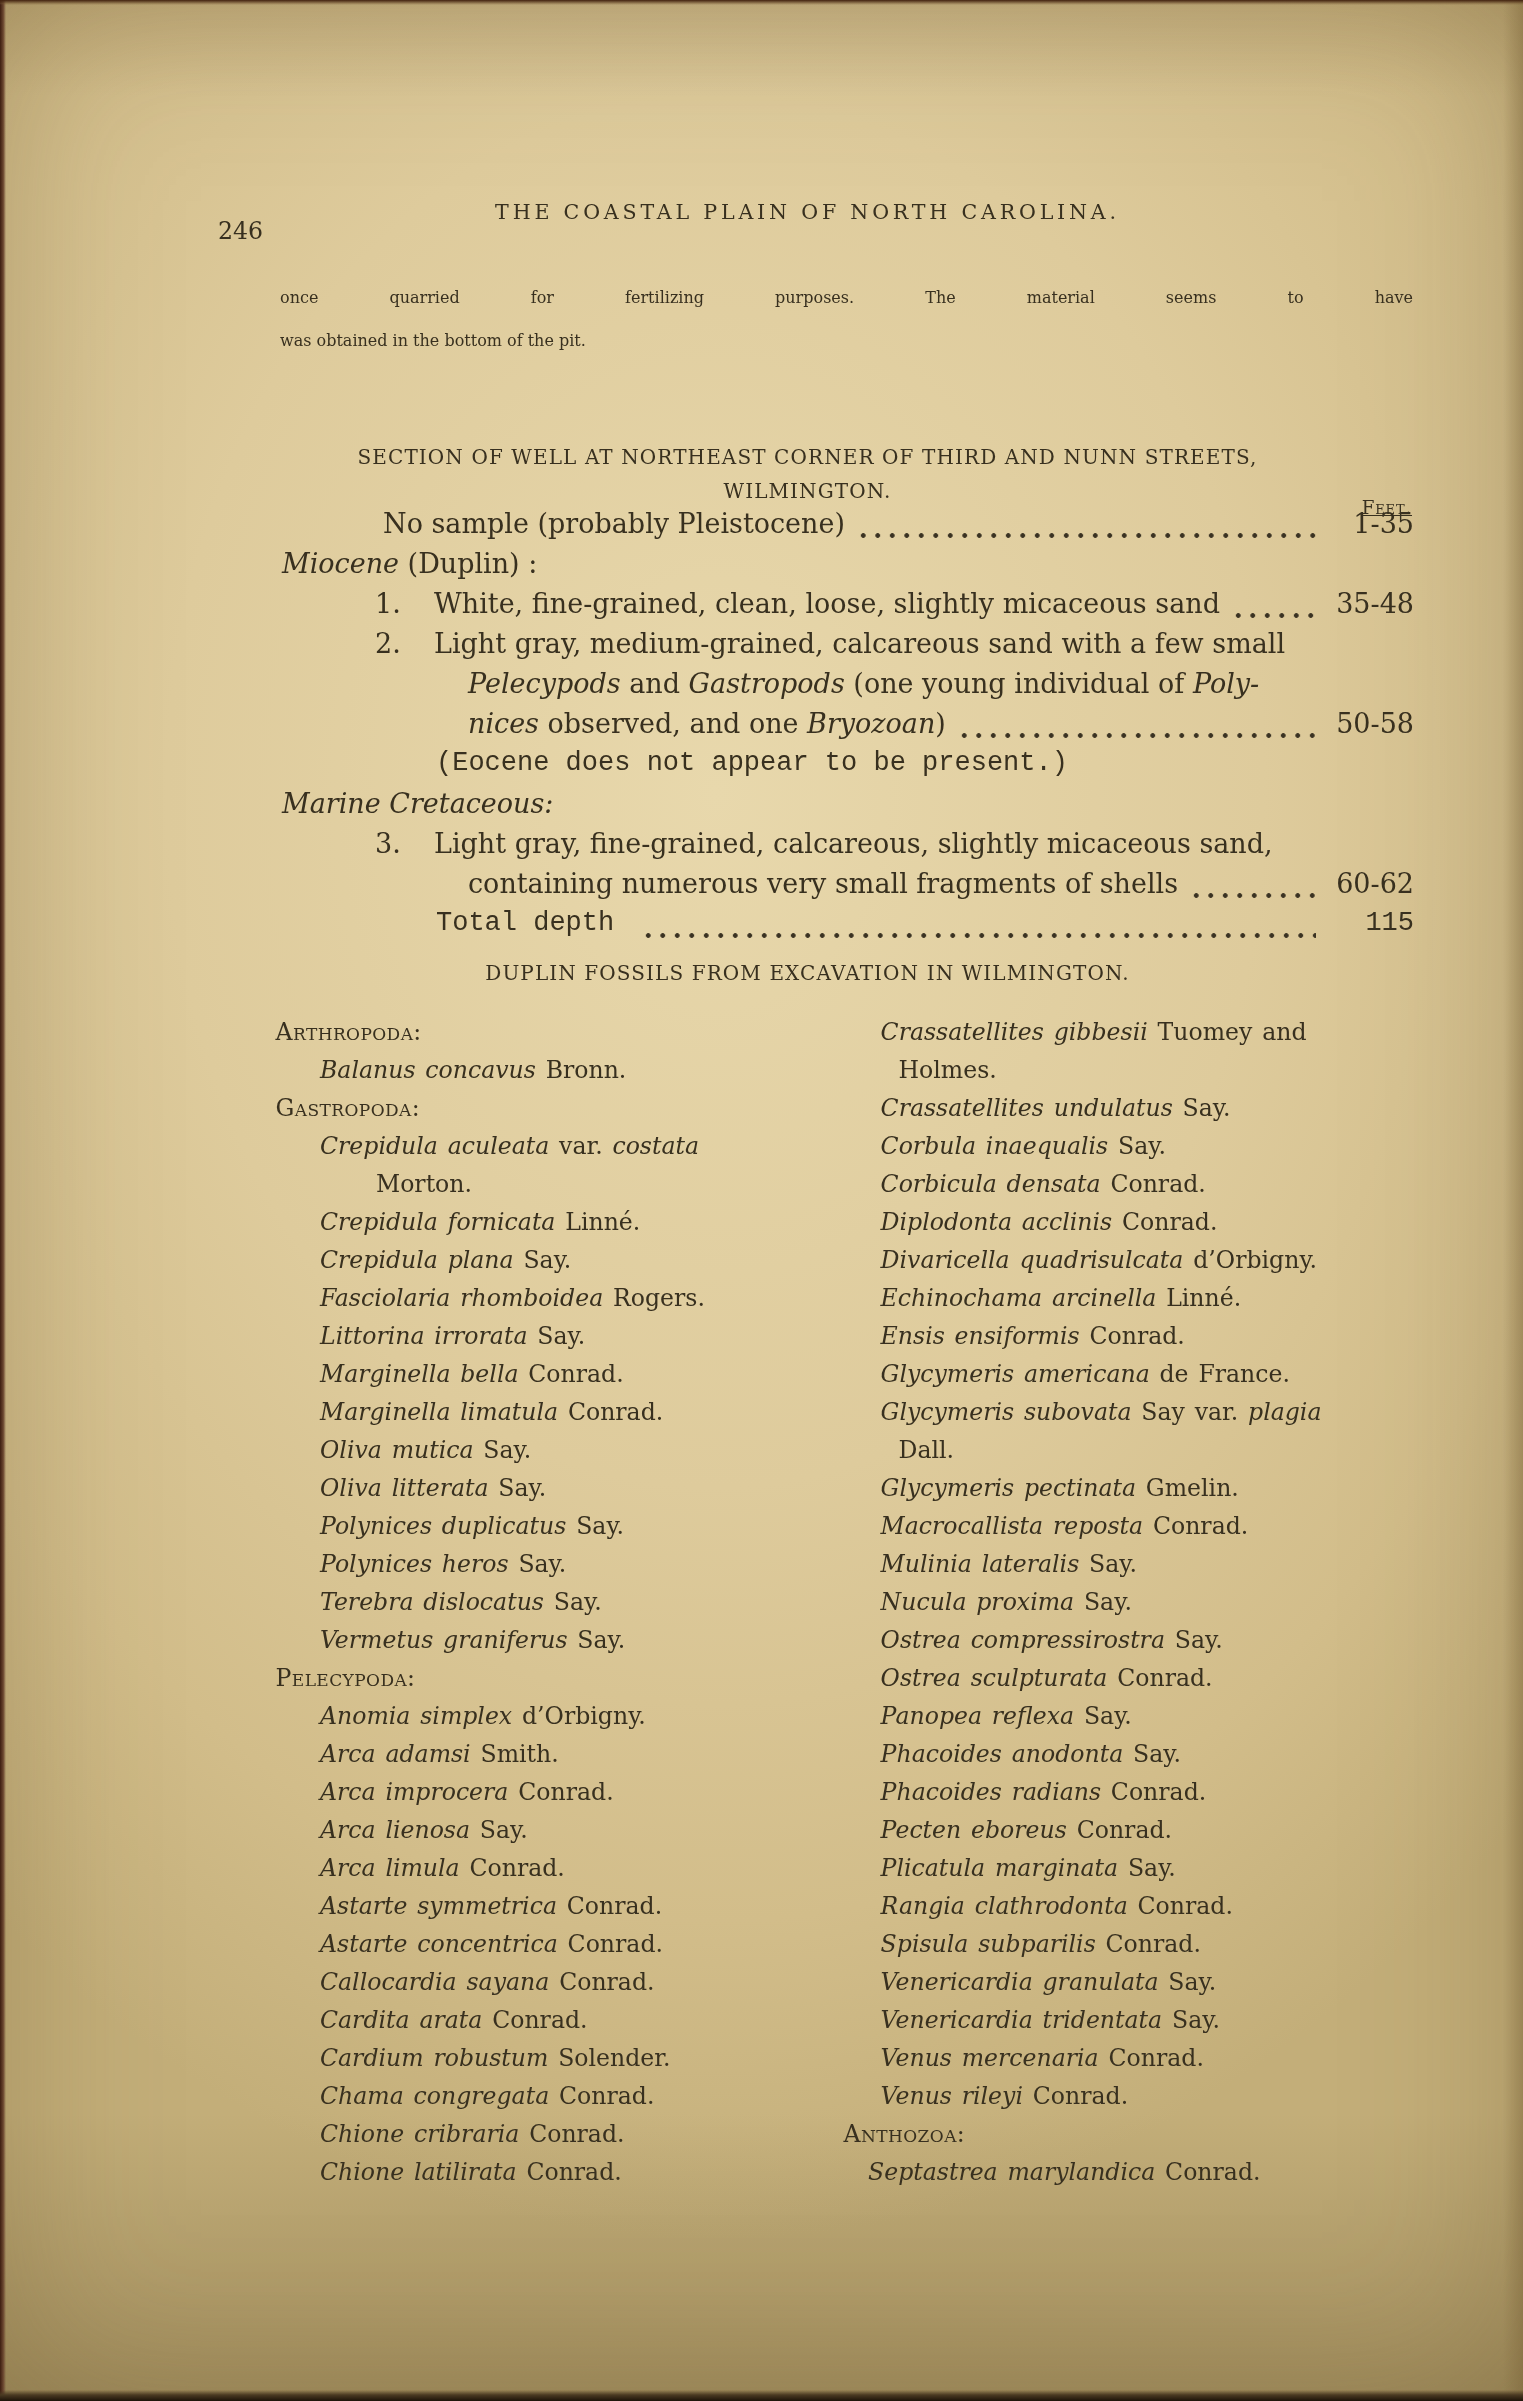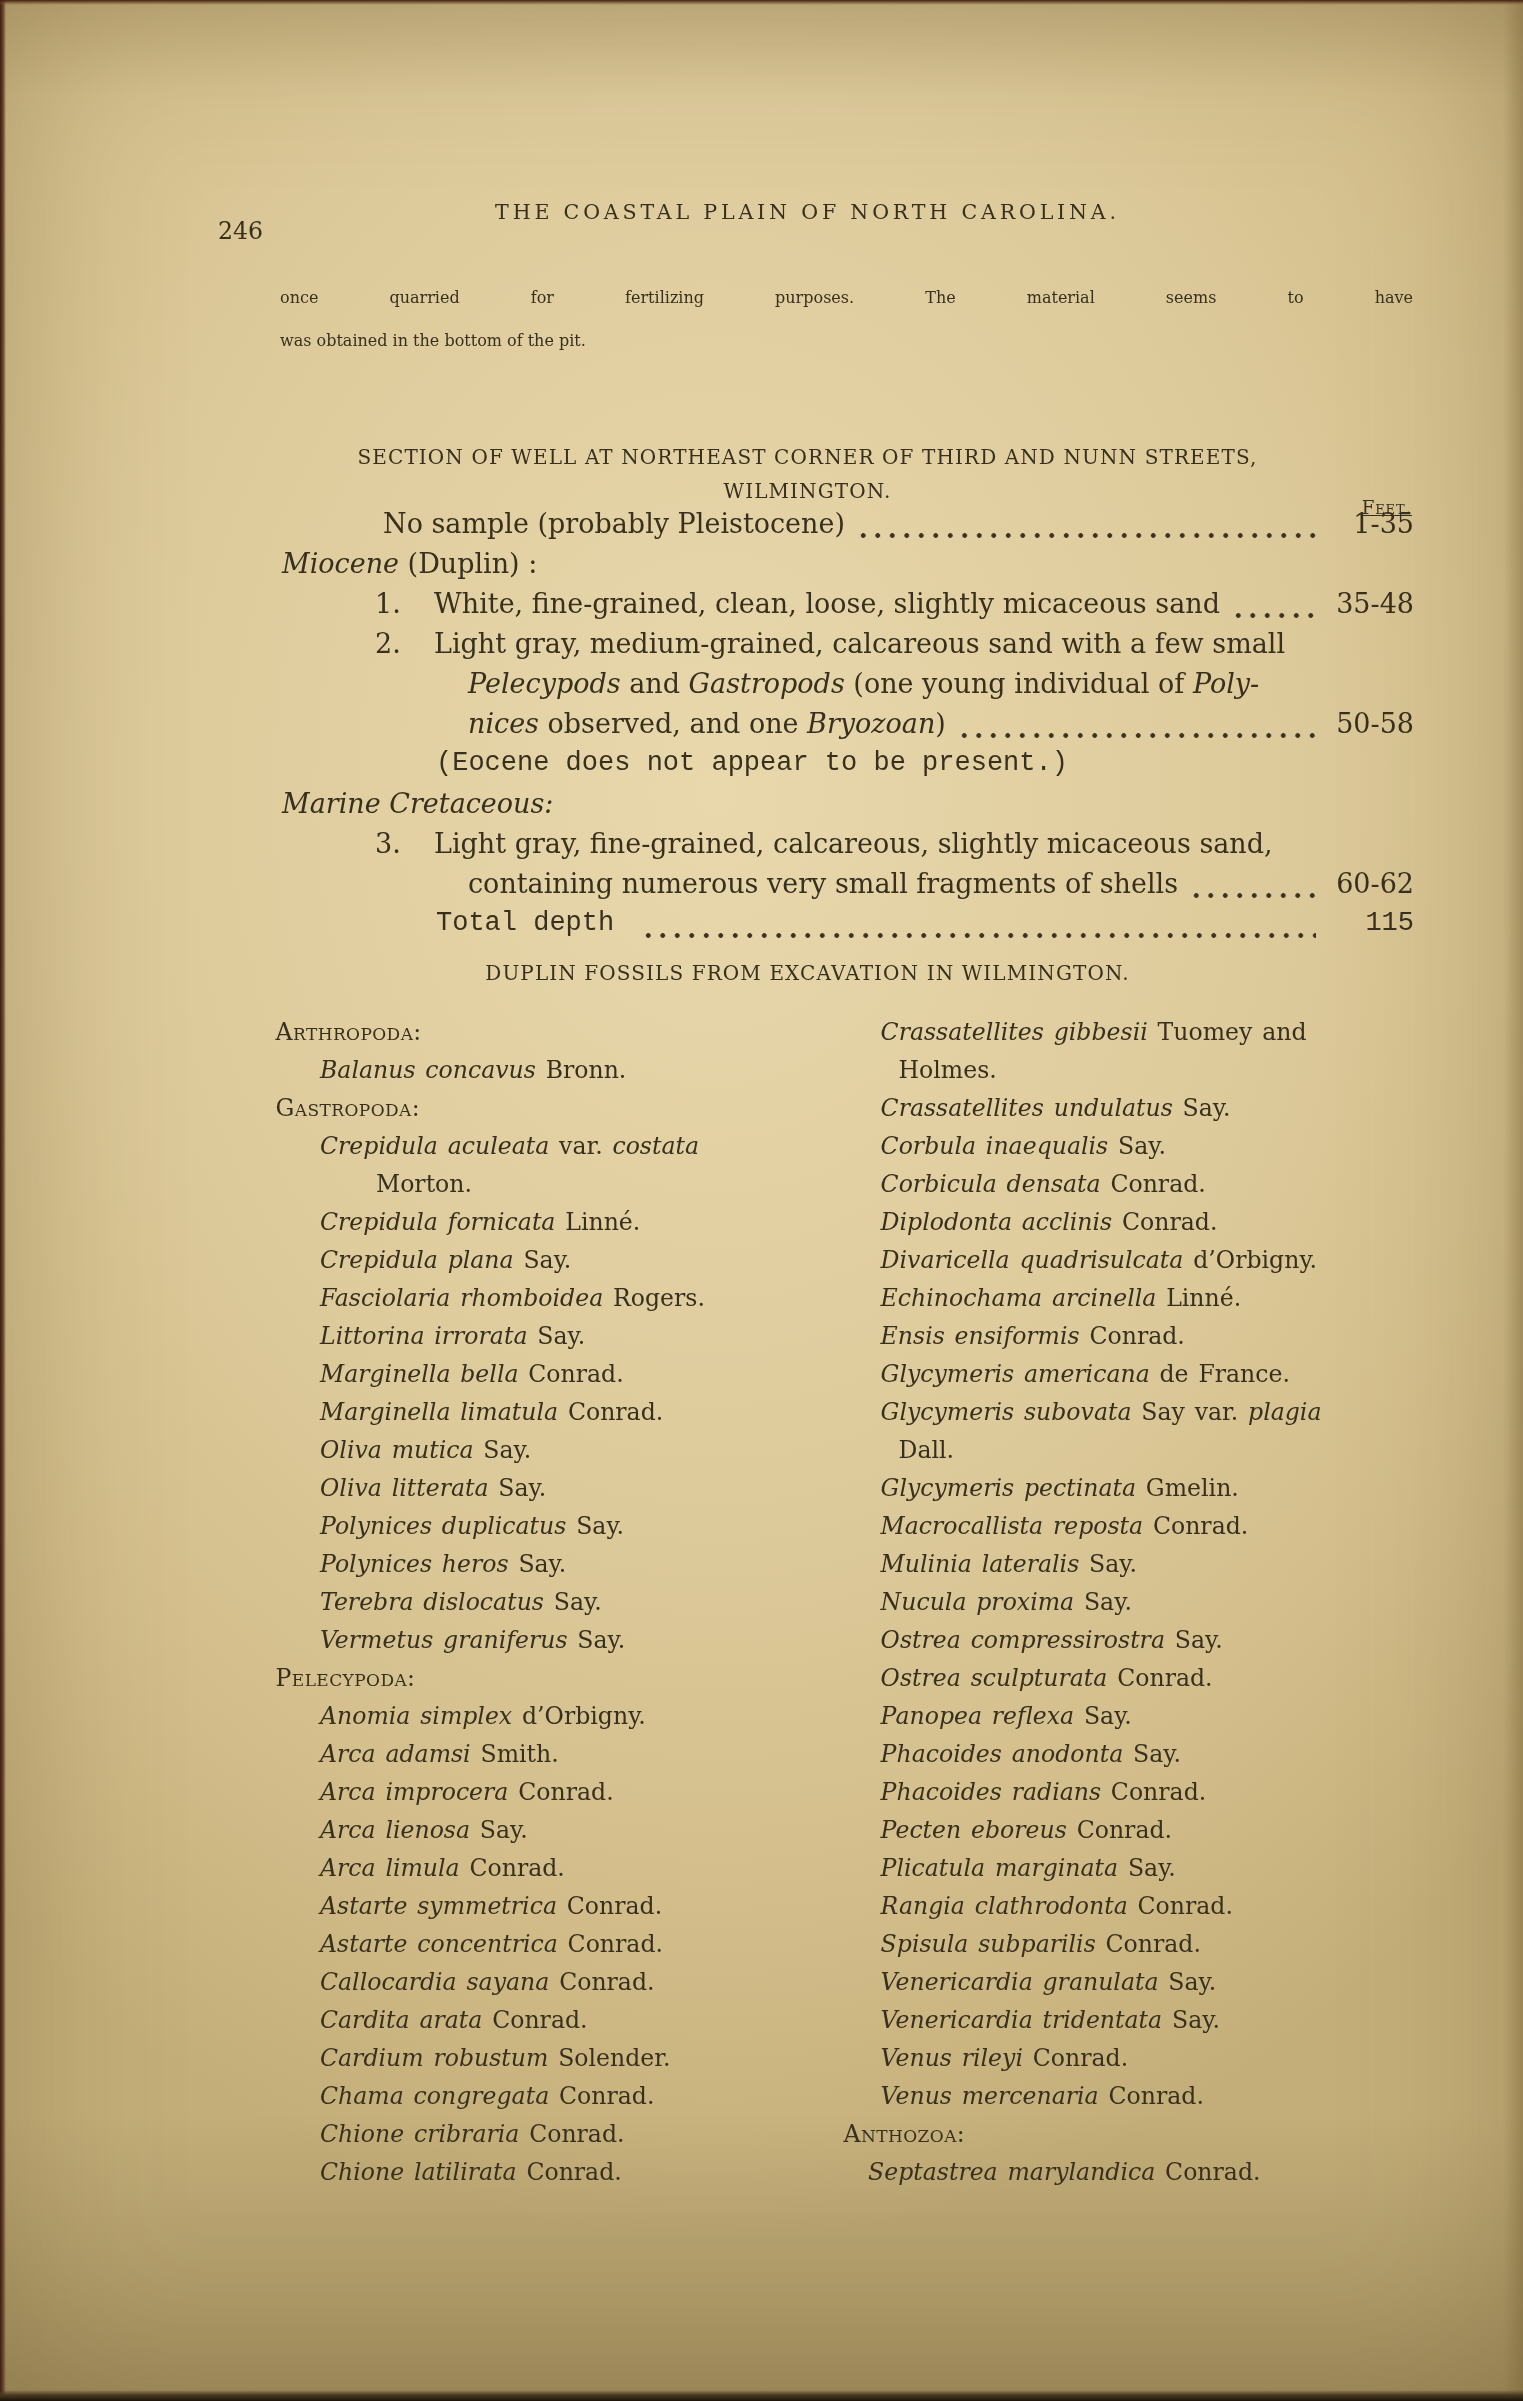--- a/index.html
+++ b/index.html
@@ -160,19 +160,19 @@
       <div class="fline species"><span class="it">Ostrea sculpturata</span><span> Conrad.</span></div>
       <div class="fline species"><span class="it">Panopea reflexa</span><span> Say.</span></div>
       <div class="fline species"><span class="it">Phacoides anodonta</span><span> Say.</span></div>
       <div class="fline species"><span class="it">Phacoides radians</span><span> Conrad.</span></div>
       <div class="fline species"><span class="it">Pecten eboreus</span><span> Conrad.</span></div>
       <div class="fline species"><span class="it">Plicatula marginata</span><span> Say.</span></div>
       <div class="fline species"><span class="it">Rangia clathrodonta</span><span> Conrad.</span></div>
       <div class="fline species"><span class="it">Spisula subparilis</span><span> Conrad.</span></div>
       <div class="fline species"><span class="it">Venericardia granulata</span><span> Say.</span></div>
       <div class="fline species"><span class="it">Venericardia tridentata</span><span> Say.</span></div>
+      <div class="fline species"><span class="it">Venus mercenaria</span><span> Conrad.</span></div>
       <div class="fline species"><span class="it">Venus rileyi</span><span> Conrad.</span></div>
-      <div class="fline species"><span class="it">Venus mercenaria</span><span> Conrad.</span></div>
       <div class="fline klass"><span>Anthozoa:</span></div>
       <div class="fline species_sub"><span class="it">Septastrea marylandica</span><span> Conrad.</span></div>
     </div>
 </div>
 
 
 </body></html>

